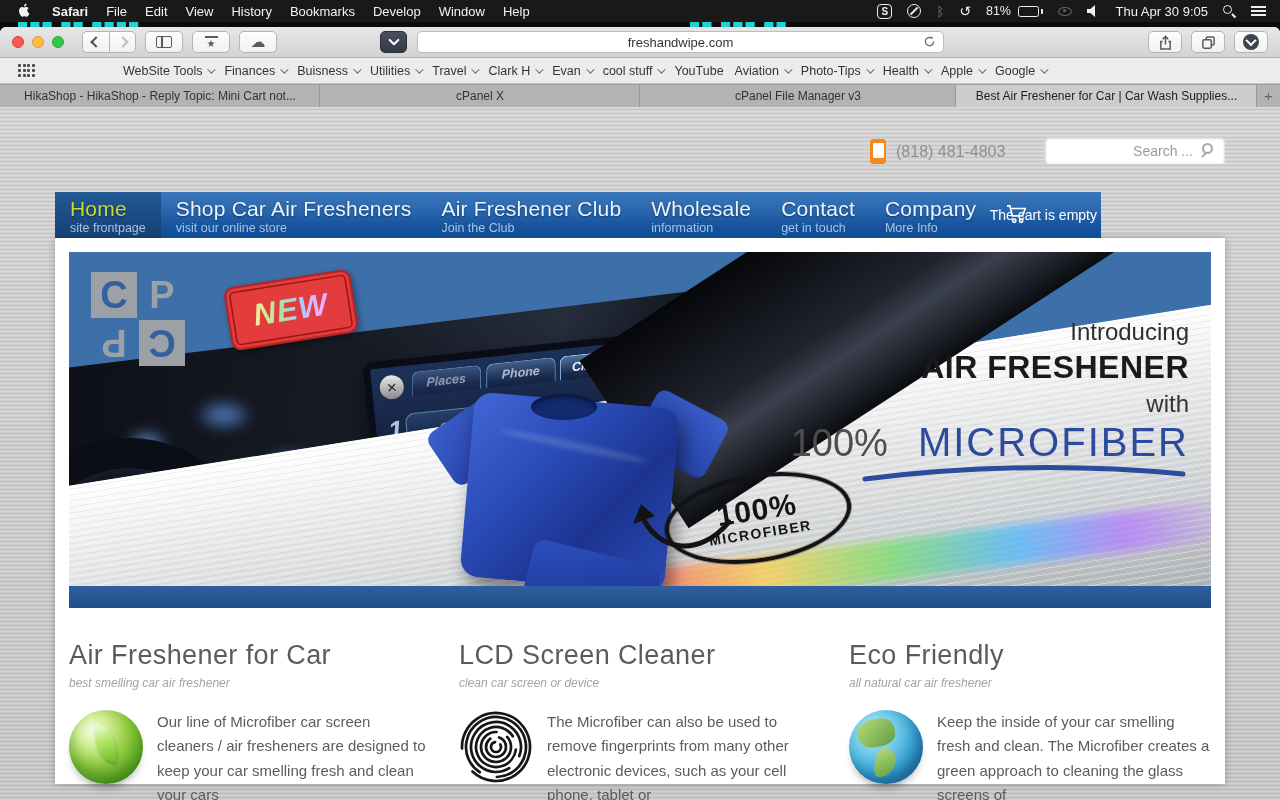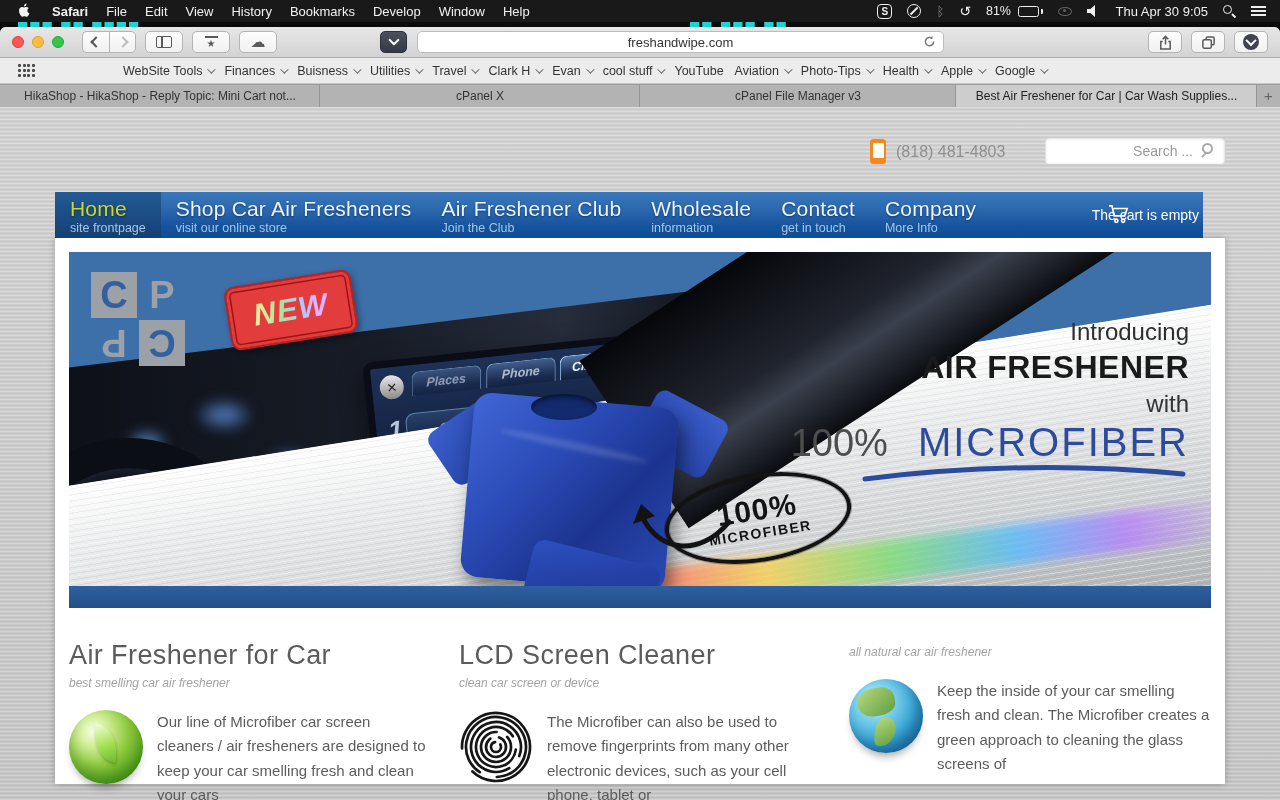--- a/index.html
+++ b/index.html
@@ -104,21 +104,21 @@
   .icon-phone i { position:absolute; left:2.5px; top:4px; width:11px; height:15px; background:#fff; border-radius:1px; }
   .phone-num { font-size:16px; color:#8f8f8f; }
   .searchbox { position:absolute; top:30px; left:1045px; width:180px; height:27px; z-index:2; }
   .searchbox input { width:100%; height:100%; border:none; border-radius:4px; background:#fff; padding:0 32px 0 10px;
     font-size:14px; color:#444; box-shadow:inset 0 1px 3px rgba(0,0,0,.28); outline:none; font-family:inherit;text-align:right; }
   .searchbox input::placeholder { color:#9b9b9b; }
   .search-mag { position:absolute; right:8px; top:5px; width:17px; height:17px; }
   .search-mag b { position:absolute; left:2px; top:1px; width:11px; height:11px; border:2px solid #a9a9a9; border-radius:50%; }
   .search-mag i { position:absolute; left:1px; top:12px; width:6px; height:2px; background:#a9a9a9; transform:rotate(135deg); }
 
-  .navbar { position:absolute; top:85px; left:55px; width:1148px; height:46px; z-index:3;
+  .navbar { position:absolute; top:85px; left:55px; width:1046px; height:46px; z-index:3;
     background:linear-gradient(180deg,#3a77ba 0%, #2a67ad 40%, #16539d 75%, #0f4d97 100%); display:flex; }
   .nav-item { padding:5px 15px 0 15px; cursor:default; }
   .nav-item.active { background:linear-gradient(180deg,#235a94,#143f74); }
   .nav-label { font-size:21px; color:#eaf5ff; text-shadow:0 1px 2px rgba(0,20,50,.5); letter-spacing:.2px; }
   .nav-item.active .nav-label { color:#c9d92b; }
   .nav-sub { font-size:12.5px; color:#a7c4e2; margin-top:0px; }
   .cart-area { position:absolute; right:2px; top:0; height:46px; display:flex; align-items:center; padding-right:2px; }
   .cart-text { color:#fff; font-size:14px; position:relative; z-index:1; }
   .cart-icon { position:absolute; left:16px; top:12px; z-index:2; }
   .cart-icon svg { width:22px; height:20px; stroke:#fff; fill:none; stroke-width:1.8; }
@@ -600,20 +600,21 @@
                   <circle cx="37" cy="37" r="30" stroke-dasharray="88 18" transform="rotate(280 37 37)"></circle>
                   <circle cx="37" cy="37" r="34" stroke-dasharray="100 26" transform="rotate(325 37 37)"></circle>
                 </g>
                   </svg>
               </span>
               <div class="col-text">The Microfiber can also be used to remove fingerprints from many other electronic devices, such as your cell phone, tablet or</div>
             </div>
           </div>
 
           <div class="col">
+            <div class="col-title">Eco Friendly</div>
             <div class="col-sub">all natural car air freshener</div>
             <div class="col-body">
               <span class="icon-globe">
                   <span class="land na"></span>
                   <span class="land sa"></span>
                 </span>
               <div class="col-text">Keep the inside of your car smelling fresh and clean. The Microfiber creates a green approach to cleaning the glass screens of</div>
             </div>
           </div>
 

